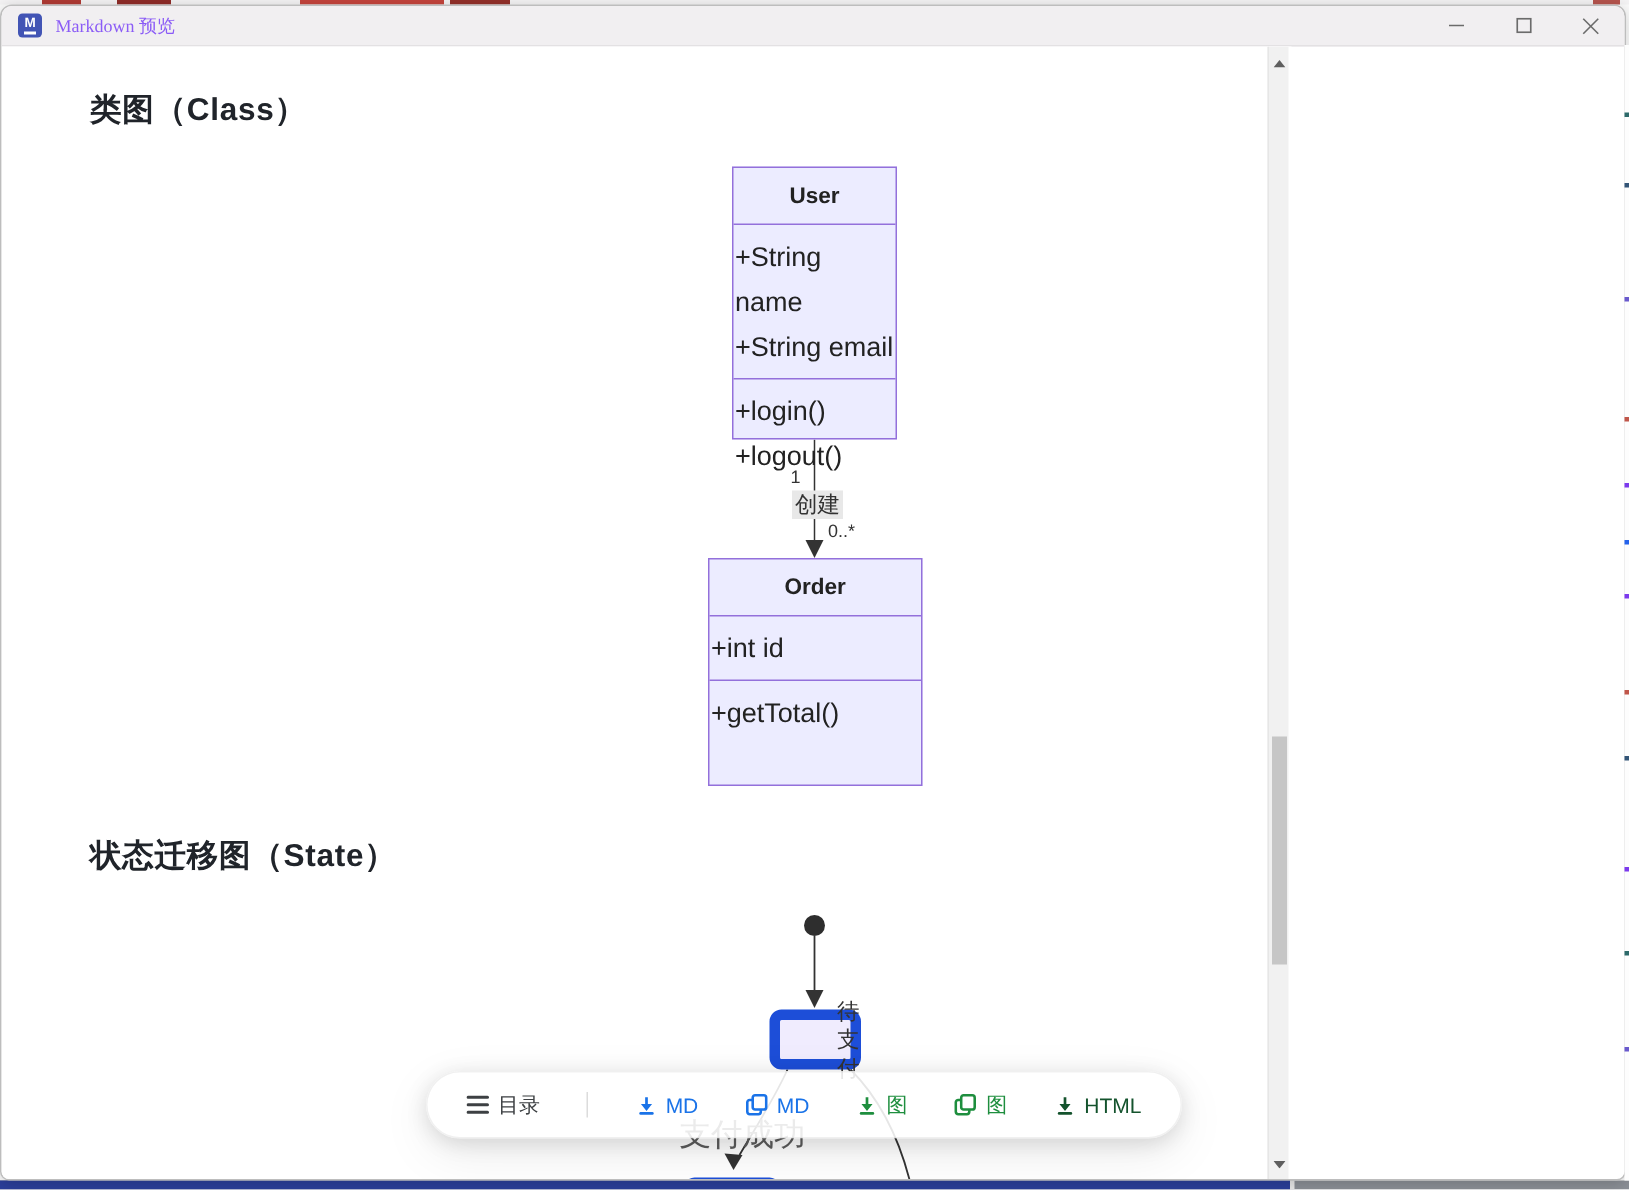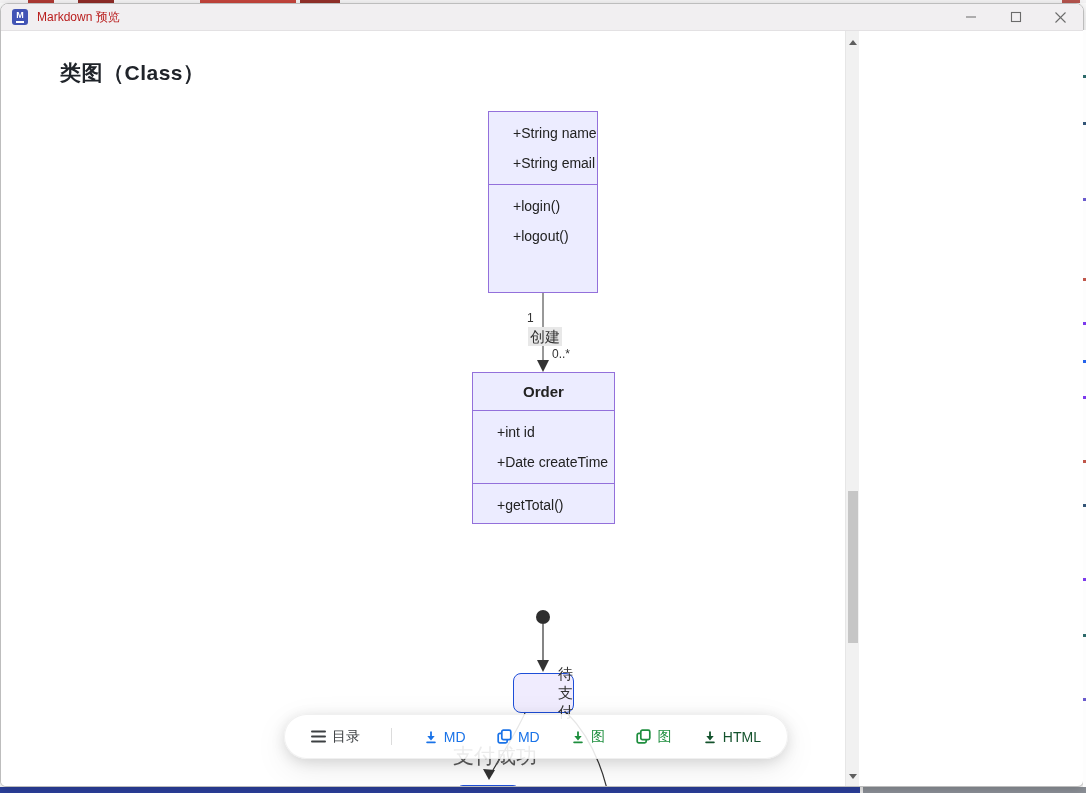--- a/index.html
+++ b/index.html
@@ -19,47 +19,47 @@
     background:#ffffff; border:1px solid #bdbdbd; border-radius:8px 8px 6px 6px;
     overflow:hidden; box-shadow:0 2px 10px rgba(0,0,0,.18); }
 
   .titlebar { position:absolute; top:0; left:0; right:0; height:27px; background:#f1eff1;
     border-bottom:1px solid #e3e1e3; display:flex; align-items:center; }
   .app-icon { width:16px; height:16px; margin:0 9px 0 11px; background:#4254b5; border-radius:3px;
     position:relative; flex:0 0 auto; }
   .app-icon .m { position:absolute; top:1px; left:0; right:0; text-align:center; color:#fff;
     font-size:9px; font-weight:bold; line-height:10px; }
   .app-icon .bar { position:absolute; bottom:2px; left:4px; width:8px; height:2px; background:#fff; }
-  .titlebar .title { font-size:12px; color:#b91c1c; }
+  .titlebar .title { font-size:12px; color:#8b5cf6;font-family:Liberation Serif, serif; }
   .controls { margin-left:auto; display:flex; height:100%; }
   .ctrl { width:45px; height:100%; display:flex; align-items:center; justify-content:center; color:#6b6b6b; }
   .ctrl svg { display:block; }
 
   
   .content { position:absolute; top:27px; left:0; width:860px; height:756px; background:#fff; overflow:hidden; }
 
   h2.sec { position:absolute; left:59px; font-size:21px; font-weight:700; color:#20242a; letter-spacing:.5px; }
   #h-class { top:28px; }
   #h-state { top:525px; }
 
   
   .uml-class { position:absolute; background:#ECECFF; border:1px solid #9370DB; color:#222; }
   .uml-title { display:flex; align-items:center; justify-content:center; font-weight:700;
     font-size:15px; border-bottom:1px solid #9370DB; height:38px; }
-  .uml-sec { padding:6px 0 6px 24px; font-size:14px; line-height:30px; }
+  .uml-sec { padding:6px 0 6px 1px; font-size:18px; line-height:30px; }
   .uml-attrs { border-bottom:1px solid #9370DB; }
   #user-class  { left:487px; top:80px;  width:110px; height:182px; }
   #order-class { left:471px; top:341px; width:143px; height:152px; }
 
   svg.overlay { position:absolute; top:0; left:0; pointer-events:none; }
 
   .edge-num { position:absolute; font-size:12px; color:#333; background:rgba(255,255,255,.9); line-height:13px; }
   .edge-label { position:absolute; font-size:15px; color:#333; background:#e8e8e8; padding:0 2px; line-height:19px; }
 
-  .state-node { position:absolute; background:#f0ecfe; border:1px solid #1d4ed8; border-radius:8px;
+  .state-node { position:absolute; background:#f0ecfe; border:7px solid #1d4ed8; border-radius:8px;
     color:#333; font-size:15px; display:flex; align-items:center; justify-content:center;padding-left:44px; }
   #state-pending { left:512px; top:642px; width:61px; height:40px; }
   #state-bottom-partial { left:455px; top:754px; width:64px; height:16px; border-radius:7px; }
   .trans-label { position:absolute; left:452px; top:711px; font-size:21px; color:#5c5c5c; z-index:1; }
 
   
   .toolbar { position:absolute; left:283px; top:683px; width:504px; height:45px; z-index:5;
     background:rgba(255,255,255,.88); border:1px solid rgba(0,0,0,.06); border-radius:23px;
     box-shadow:0 3px 14px rgba(0,0,0,.13), 0 10px 34px rgba(0,0,0,.08);
     display:flex; align-items:center; justify-content:space-between; padding:0 26px; }
@@ -138,45 +138,46 @@
         <circle cx="542" cy="586" r="7" fill="#2e2e2e"></circle>
         <line x1="542" y1="593" x2="542" y2="631" stroke="#333" stroke-width="1.2"></line>
         <polygon points="542,641 536,629 548,629" fill="#333"></polygon>
 
         <path d="M524,682 C516,700 502,722 492,739" fill="none" stroke="#333" stroke-width="1.2"></path>
         <polygon points="488,749 482,738 494,739" fill="#333"></polygon>
         <path d="M566,682 C584,700 598,726 606,758" fill="none" stroke="#333" stroke-width="1.2"></path>
       </svg>
 
       <div class="uml-class" id="user-class">
+        <div class="uml-title">User</div>
         <div class="uml-sec uml-attrs">
           <div>+String name</div>
           <div>+String email</div>
         </div>
         <div class="uml-sec">
           <div>+login()</div>
           <div>+logout()</div>
         </div>
       </div>
 
       <div class="edge-num" style="left:526px; top:281px;">1</div>
       <div class="edge-label" style="left:527px; top:296px;">创建</div>
       <div class="edge-num" style="left:551px; top:317px;">0..*</div>
 
       <div class="uml-class" id="order-class">
         <div class="uml-title">Order</div>
         <div class="uml-sec uml-attrs">
           <div>+int id</div>
-          <div>+Date createTime</div>
         </div>
         <div class="uml-sec">
           <div>+getTotal()</div>
         </div>
       </div>
 
+      <h2 class="sec" id="h-state">状态迁移图（State）</h2>
 
       <div class="state-node" id="state-pending">待支付</div>
 
       <div class="trans-label">支付成功</div>
 
       <div class="state-node" id="state-bottom-partial"></div>
 
       <div class="toolbar">
         <div class="tb-item c-gray">
           <svg width="15" height="13" viewBox="0 0 15 13">

